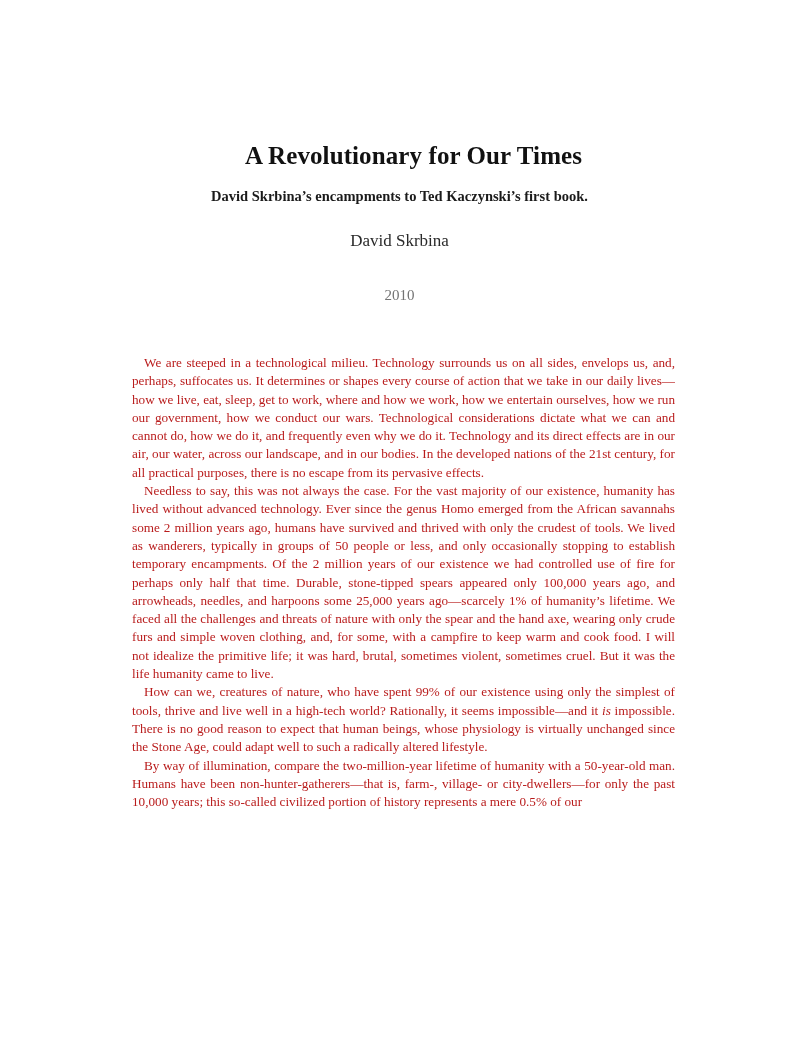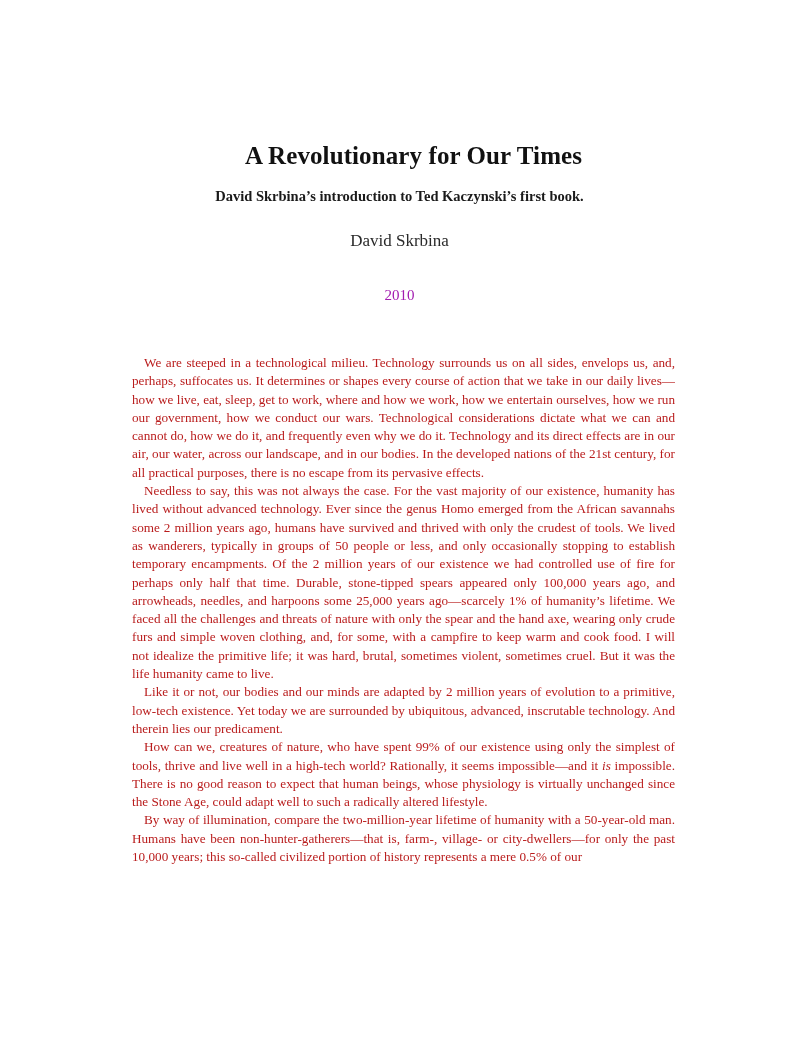--- a/index.html
+++ b/index.html
@@ -16,39 +16,38 @@
     font-size: 14.5px; color: #1a1a1a;
   }
   .author {
     position: absolute; left: 0; width: 799px; top: 231px; text-align: center;
     font-family: "Liberation Serif", "DejaVu Serif", serif;
     font-size: 17px; color: #2a2a2a;
   }
   .date {
     position: absolute; left: 0; width: 799px; top: 287px; text-align: center;
     font-family: "Liberation Serif", "DejaVu Serif", serif;
-    font-size: 15px; color: #a21caf;
+    font-size: 15px; color: #737373;
   }
   .body {
     position: absolute; left: 132px; top: 354px; width: 543px;
     font-family: "Liberation Serif", "DejaVu Serif", serif;
     font-size: 13.2px; line-height: 18.3px; color: #b91c1c;
     text-align: justify; hyphens: auto;
   }
   .body p { margin: 0; text-indent: 12px; }
 </style>
 </head>
 <body>
 
 <div class="page">
   <div class="title">A Revolutionary for Our Times</div>
-  <div class="subtitle">David Skrbina’s introduction to Ted Kaczynski’s first book.</div>
+  <div class="subtitle">David Skrbina’s encampments to Ted Kaczynski’s first book.</div>
   <div class="author">David Skrbina</div>
   <div class="date">2010</div>
 
   <div class="body">
     <p>We are steeped in a technological milieu. Technology surrounds us on all sides, envelops us, and, perhaps, suffocates us. It determines or shapes every course of action that we take in our daily lives—how we live, eat, sleep, get to work, where and how we work, how we entertain ourselves, how we run our government, how we conduct our wars. Technological considerations dictate what we can and cannot do, how we do it, and frequently even why we do it. Technology and its direct effects are in our air, our water, across our landscape, and in our bodies. In the developed nations of the 21st century, for all practical purposes, there is no escape from its pervasive effects.</p>
     <p>Needless to say, this was not always the case. For the vast majority of our existence, humanity has lived without advanced technology. Ever since the genus Homo emerged from the African savannahs some 2 million years ago, humans have survived and thrived with only the crudest of tools. We lived as wanderers, typically in groups of 50 people or less, and only occasionally stopping to establish temporary encampments. Of the 2 million years of our existence we had controlled use of fire for perhaps only half that time. Durable, stone-tipped spears appeared only 100,000 years ago, and arrowheads, needles, and harpoons some 25,000 years ago—scarcely 1% of humanity’s lifetime. We faced all the challenges and threats of nature with only the spear and the hand axe, wearing only crude furs and simple woven clothing, and, for some, with a campfire to keep warm and cook food. I will not idealize the primitive life; it was hard, brutal, sometimes violent, sometimes cruel. But it was the life humanity came to live.</p>
-    <p>Like it or not, our bodies and our minds are adapted by 2 million years of evolution to a primitive, low-tech existence. Yet today we are surrounded by ubiquitous, advanced, inscrutable technology. And therein lies our predicament.</p>
     <p><span>How can we, creatures of nature, who have spent 99% of our existence using only the simplest of tools, thrive and live well in a high-tech world? Rationally, it seems impossible—and it </span><em>is</em><span> impossible. There is no good reason to expect that human beings, whose physiology is virtually unchanged since the Stone Age, could adapt well to such a radically altered lifestyle.</span></p>
     <p>By way of illumination, compare the two-million-year lifetime of humanity with a 50-year-old man. Humans have been non-hunter-gatherers—that is, farm-, village- or city-dwellers—for only the past 10,000 years; this so-called civilized portion of history represents a mere 0.5% of our</p>
   </div>
 </div>
 
 </body></html>

